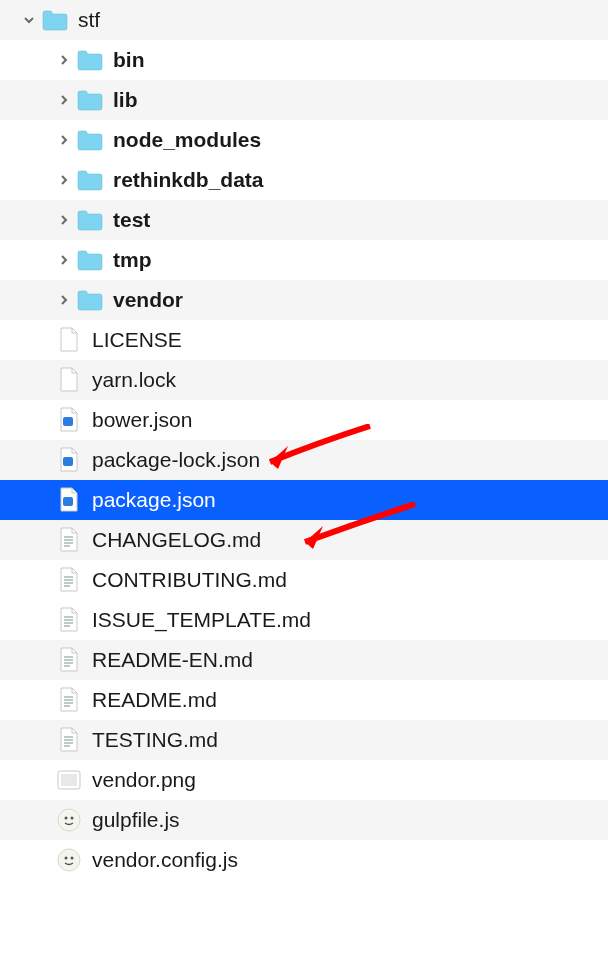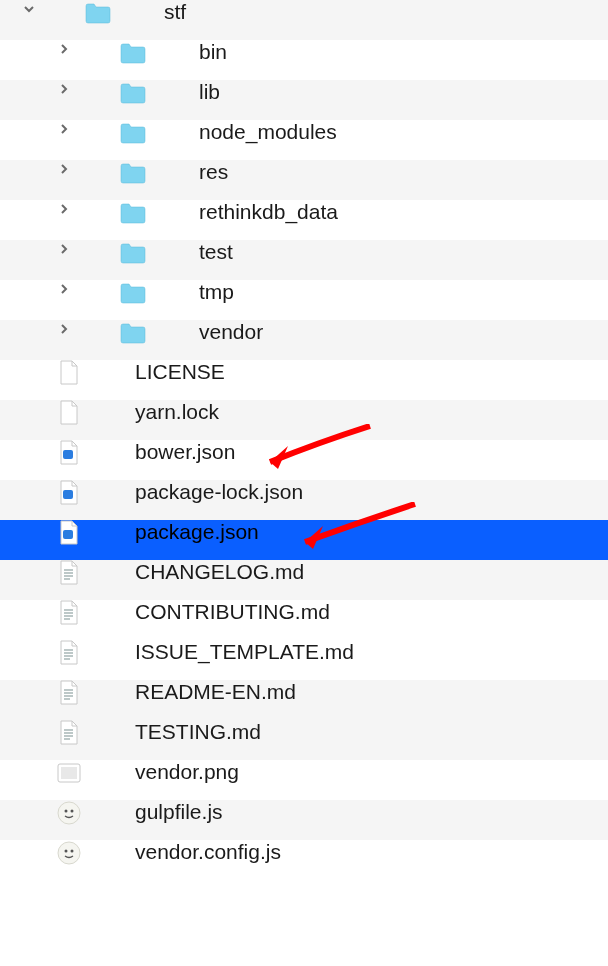--- a/index.html
+++ b/index.html
@@ -14,36 +14,35 @@
       background: #ffffff;
       width: 608px;
       height: 966px;
       overflow: hidden;
     }
     .tree {
       width: 100%;
     }
     .tree-row {
       display: flex;
-      align-items: flex-start;
+      align-items: center;
       height: 40px;
       padding-left: 8px;
       cursor: pointer;
       position: relative;
-      gap: 43px;
     }
     .tree-row.alt {
       background: #f5f5f5;
     }
     .tree-row.selected {
       background: #0a5fff;
-      color: #000000;
+      color: #ffffff;
     }
     .indent-0 { padding-left: 20px; }
-    .indent-1 { padding-left: 55px; }
+    .indent-1 { padding-left: 55px; font-weight: bold; }
     .indent-2 { padding-left: 56px; }
     .chevron {
       width: 18px;
       height: 18px;
       display: inline-flex;
       align-items: center;
       justify-content: center;
       margin-right: 4px;
       color: #6a6a6a;
     }
@@ -129,87 +128,74 @@
         </svg>
     </span>
     <span class="icon">
       <svg width="26" height="22" viewBox="0 0 26 22">
           <path d="M1 4 Q1 2 3 2 L9 2 L11 5 L23 5 Q25 5 25 7 L25 19 Q25 21 23 21 L3 21 Q1 21 1 19 Z" fill="#7fd4f0" stroke="#5bb8d8" stroke-width="0.5"></path>
         </svg>
     </span>
     <span class="label">node_modules</span>
   </div>
 
+
+  <div class="tree-row indent-1">
+    <span class="chevron">
+      <svg width="12" height="12" viewBox="0 0 12 12">
+          <path d="M4 2 L8 6 L4 10" fill="none" stroke="currentColor" stroke-width="2"></path>
+        </svg>
+    </span>
+    <span class="icon">
+      <svg width="26" height="22" viewBox="0 0 26 22">
+          <path d="M1 4 Q1 2 3 2 L9 2 L11 5 L23 5 Q25 5 25 7 L25 19 Q25 21 23 21 L3 21 Q1 21 1 19 Z" fill="#7fd4f0" stroke="#5bb8d8" stroke-width="0.5"></path>
+        </svg>
+    </span>
+    <span class="label">rethinkdb_data</span>
+  </div>
+
   <div class="tree-row alt indent-1">
     <span class="chevron">
       <svg width="12" height="12" viewBox="0 0 12 12">
           <path d="M4 2 L8 6 L4 10" fill="none" stroke="currentColor" stroke-width="2"></path>
         </svg>
     </span>
     <span class="icon">
       <svg width="26" height="22" viewBox="0 0 26 22">
           <path d="M1 4 Q1 2 3 2 L9 2 L11 5 L23 5 Q25 5 25 7 L25 19 Q25 21 23 21 L3 21 Q1 21 1 19 Z" fill="#7fd4f0" stroke="#5bb8d8" stroke-width="0.5"></path>
         </svg>
     </span>
-    <span class="label">res</span>
+    <span class="label">test</span>
   </div>
 
   <div class="tree-row indent-1">
     <span class="chevron">
       <svg width="12" height="12" viewBox="0 0 12 12">
           <path d="M4 2 L8 6 L4 10" fill="none" stroke="currentColor" stroke-width="2"></path>
         </svg>
     </span>
     <span class="icon">
       <svg width="26" height="22" viewBox="0 0 26 22">
           <path d="M1 4 Q1 2 3 2 L9 2 L11 5 L23 5 Q25 5 25 7 L25 19 Q25 21 23 21 L3 21 Q1 21 1 19 Z" fill="#7fd4f0" stroke="#5bb8d8" stroke-width="0.5"></path>
         </svg>
     </span>
-    <span class="label">rethinkdb_data</span>
+    <span class="label">tmp</span>
   </div>
 
   <div class="tree-row alt indent-1">
     <span class="chevron">
       <svg width="12" height="12" viewBox="0 0 12 12">
           <path d="M4 2 L8 6 L4 10" fill="none" stroke="currentColor" stroke-width="2"></path>
         </svg>
     </span>
     <span class="icon">
       <svg width="26" height="22" viewBox="0 0 26 22">
           <path d="M1 4 Q1 2 3 2 L9 2 L11 5 L23 5 Q25 5 25 7 L25 19 Q25 21 23 21 L3 21 Q1 21 1 19 Z" fill="#7fd4f0" stroke="#5bb8d8" stroke-width="0.5"></path>
         </svg>
     </span>
-    <span class="label">test</span>
-  </div>
-
-  <div class="tree-row indent-1">
-    <span class="chevron">
-      <svg width="12" height="12" viewBox="0 0 12 12">
-          <path d="M4 2 L8 6 L4 10" fill="none" stroke="currentColor" stroke-width="2"></path>
-        </svg>
-    </span>
-    <span class="icon">
-      <svg width="26" height="22" viewBox="0 0 26 22">
-          <path d="M1 4 Q1 2 3 2 L9 2 L11 5 L23 5 Q25 5 25 7 L25 19 Q25 21 23 21 L3 21 Q1 21 1 19 Z" fill="#7fd4f0" stroke="#5bb8d8" stroke-width="0.5"></path>
-        </svg>
-    </span>
-    <span class="label">tmp</span>
-  </div>
-
-  <div class="tree-row alt indent-1">
-    <span class="chevron">
-      <svg width="12" height="12" viewBox="0 0 12 12">
-          <path d="M4 2 L8 6 L4 10" fill="none" stroke="currentColor" stroke-width="2"></path>
-        </svg>
-    </span>
-    <span class="icon">
-      <svg width="26" height="22" viewBox="0 0 26 22">
-          <path d="M1 4 Q1 2 3 2 L9 2 L11 5 L23 5 Q25 5 25 7 L25 19 Q25 21 23 21 L3 21 Q1 21 1 19 Z" fill="#7fd4f0" stroke="#5bb8d8" stroke-width="0.5"></path>
-        </svg>
-    </span>
     <span class="label">vendor</span>
   </div>
 
   <div class="tree-row indent-2">
     <span class="icon">
       <svg width="22" height="26" viewBox="0 0 22 26">
           <path d="M3 1 L14 1 L19 6 L19 24 L3 24 Z" fill="#ffffff" stroke="#c8c8c8" stroke-width="1"></path>
           <path d="M14 1 L14 6 L19 6" fill="none" stroke="#c8c8c8" stroke-width="1"></path>
         </svg>
     </span>
@@ -309,20 +295,33 @@
           <path d="M14 1 L14 6 L19 6" fill="none" stroke="#c8c8c8" stroke-width="1"></path>
           <line x1="6" y1="10" x2="15" y2="10" stroke="#9aa" stroke-width="1.3"></line>
           <line x1="6" y1="13" x2="15" y2="13" stroke="#9aa" stroke-width="1.3"></line>
           <line x1="6" y1="16" x2="15" y2="16" stroke="#9aa" stroke-width="1.3"></line>
           <line x1="6" y1="19" x2="12" y2="19" stroke="#9aa" stroke-width="1.3"></line>
         </svg>
     </span>
     <span class="label">README-EN.md</span>
   </div>
 
+  <div class="tree-row indent-2">
+    <span class="icon">
+      <svg width="22" height="26" viewBox="0 0 22 26">
+          <path d="M3 1 L14 1 L19 6 L19 24 L3 24 Z" fill="#ffffff" stroke="#c8c8c8" stroke-width="1"></path>
+          <path d="M14 1 L14 6 L19 6" fill="none" stroke="#c8c8c8" stroke-width="1"></path>
+          <line x1="6" y1="10" x2="15" y2="10" stroke="#9aa" stroke-width="1.3"></line>
+          <line x1="6" y1="13" x2="15" y2="13" stroke="#9aa" stroke-width="1.3"></line>
+          <line x1="6" y1="16" x2="15" y2="16" stroke="#9aa" stroke-width="1.3"></line>
+          <line x1="6" y1="19" x2="12" y2="19" stroke="#9aa" stroke-width="1.3"></line>
+        </svg>
+    </span>
+    <span class="label">README.md</span>
+  </div>
 
   <div class="tree-row alt indent-2">
     <span class="icon">
       <svg width="22" height="26" viewBox="0 0 22 26">
           <path d="M3 1 L14 1 L19 6 L19 24 L3 24 Z" fill="#ffffff" stroke="#c8c8c8" stroke-width="1"></path>
           <path d="M14 1 L14 6 L19 6" fill="none" stroke="#c8c8c8" stroke-width="1"></path>
           <line x1="6" y1="10" x2="15" y2="10" stroke="#9aa" stroke-width="1.3"></line>
           <line x1="6" y1="13" x2="15" y2="13" stroke="#9aa" stroke-width="1.3"></line>
           <line x1="6" y1="16" x2="15" y2="16" stroke="#9aa" stroke-width="1.3"></line>
           <line x1="6" y1="19" x2="12" y2="19" stroke="#9aa" stroke-width="1.3"></line>

